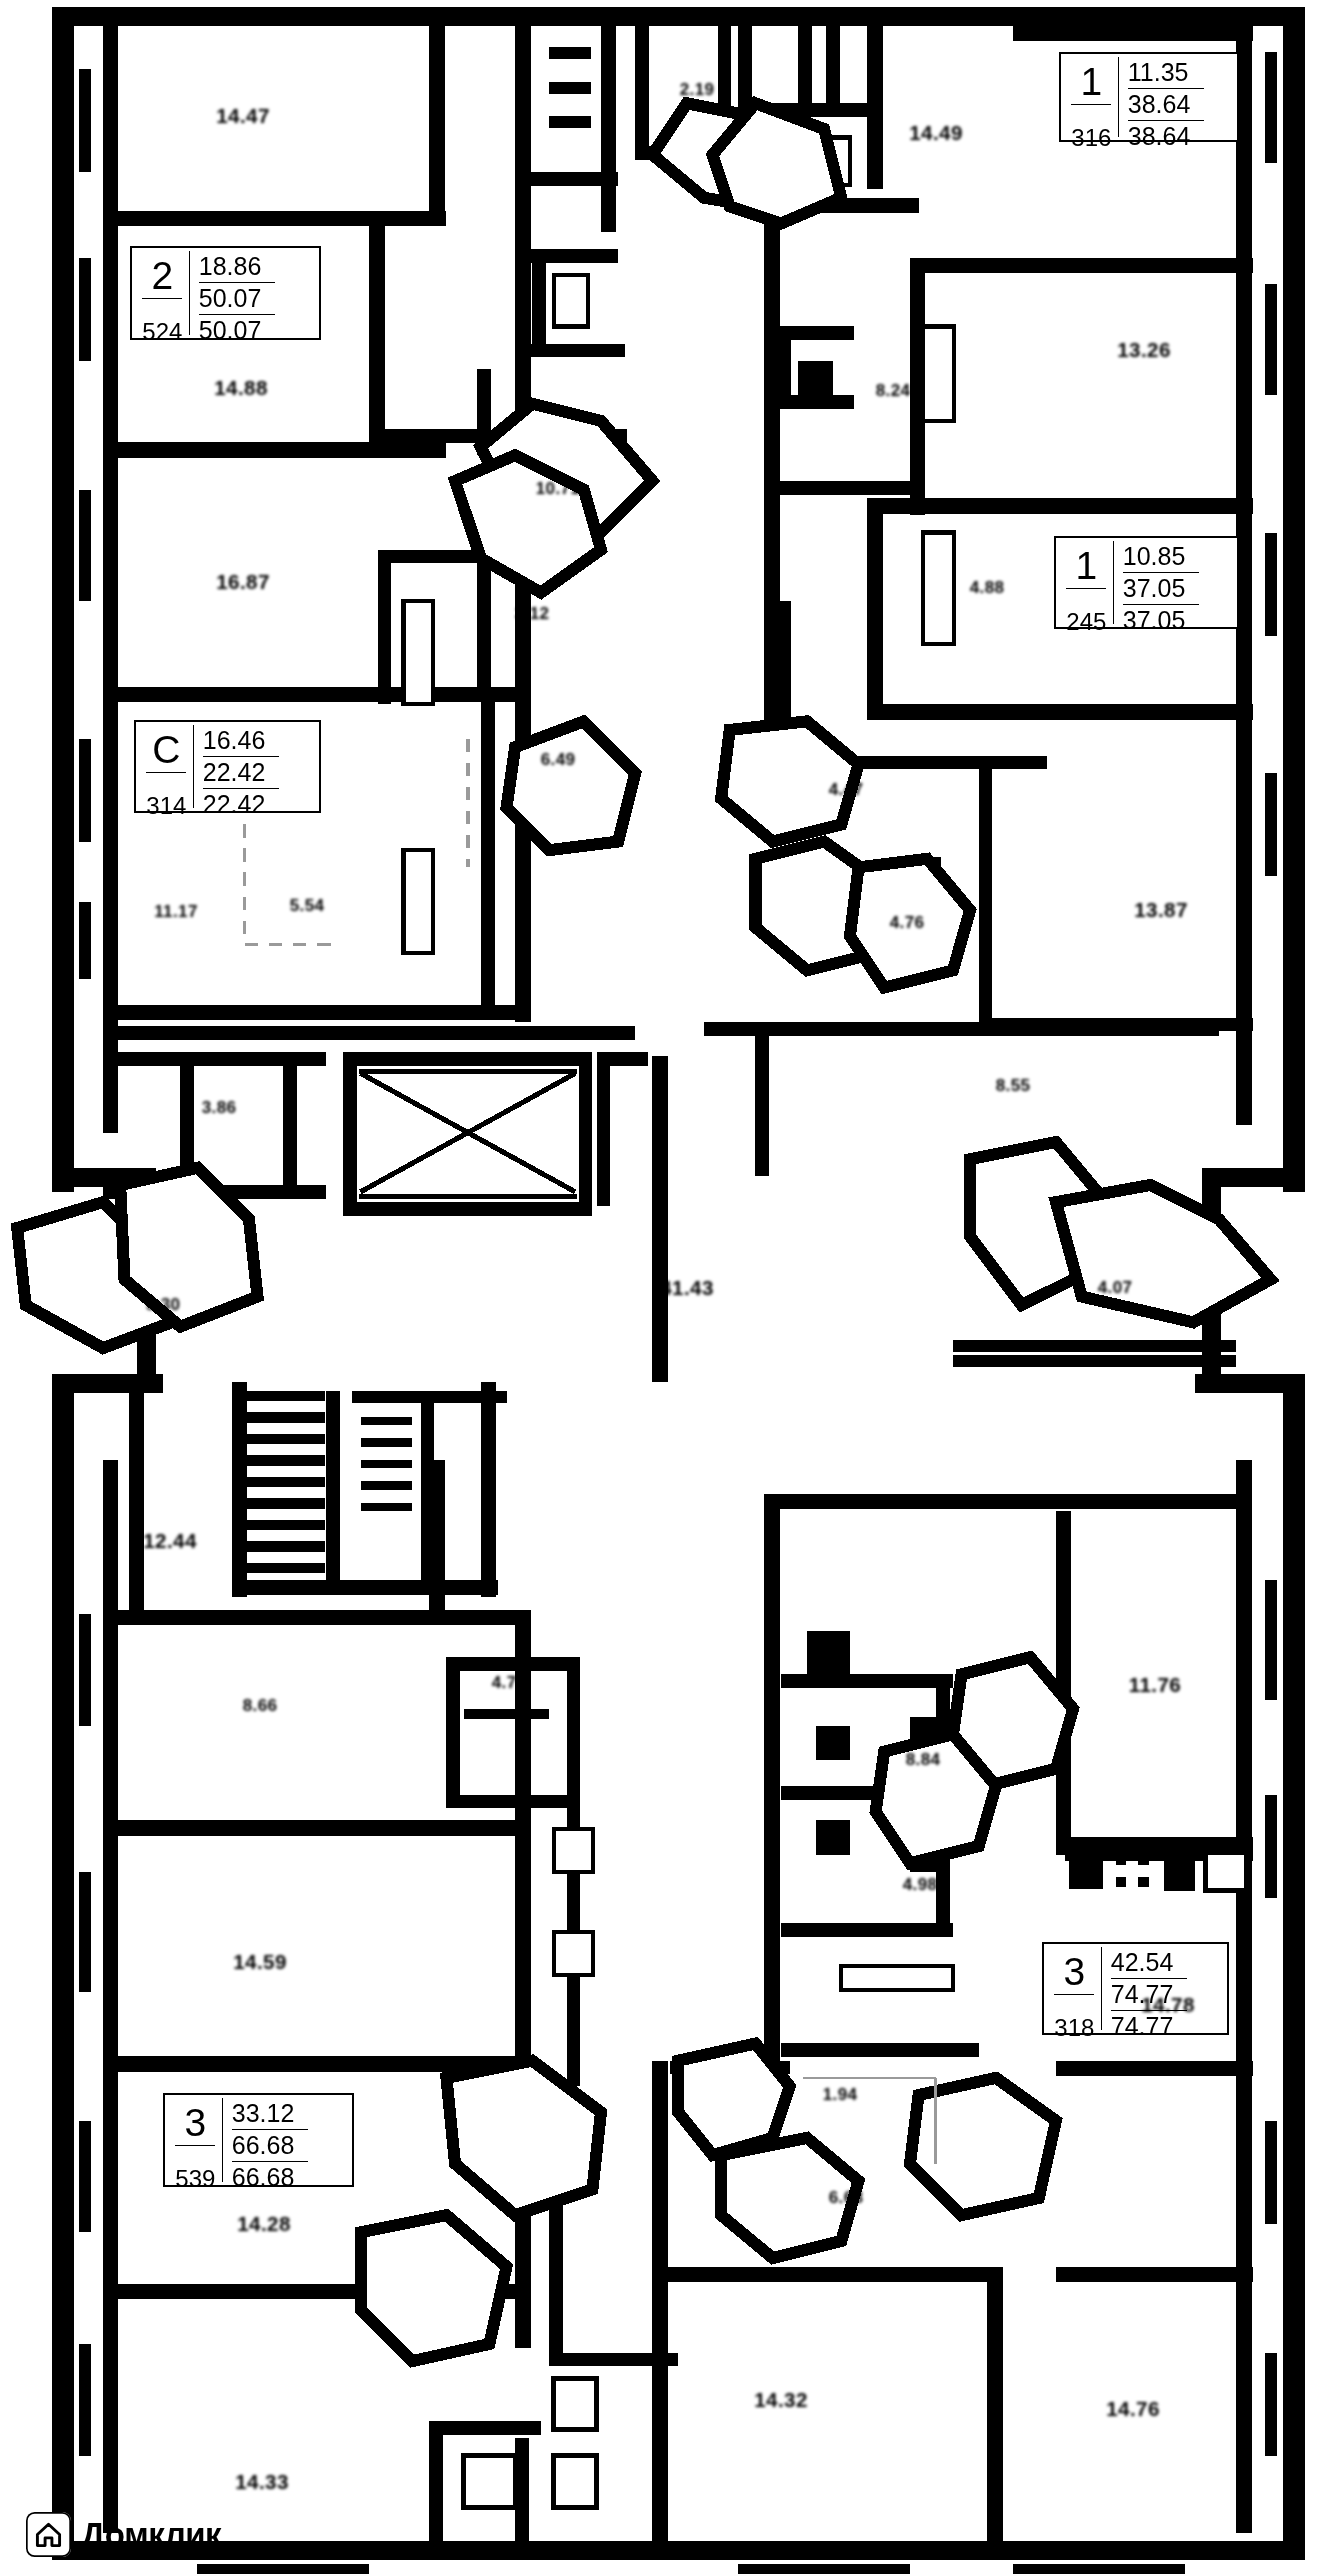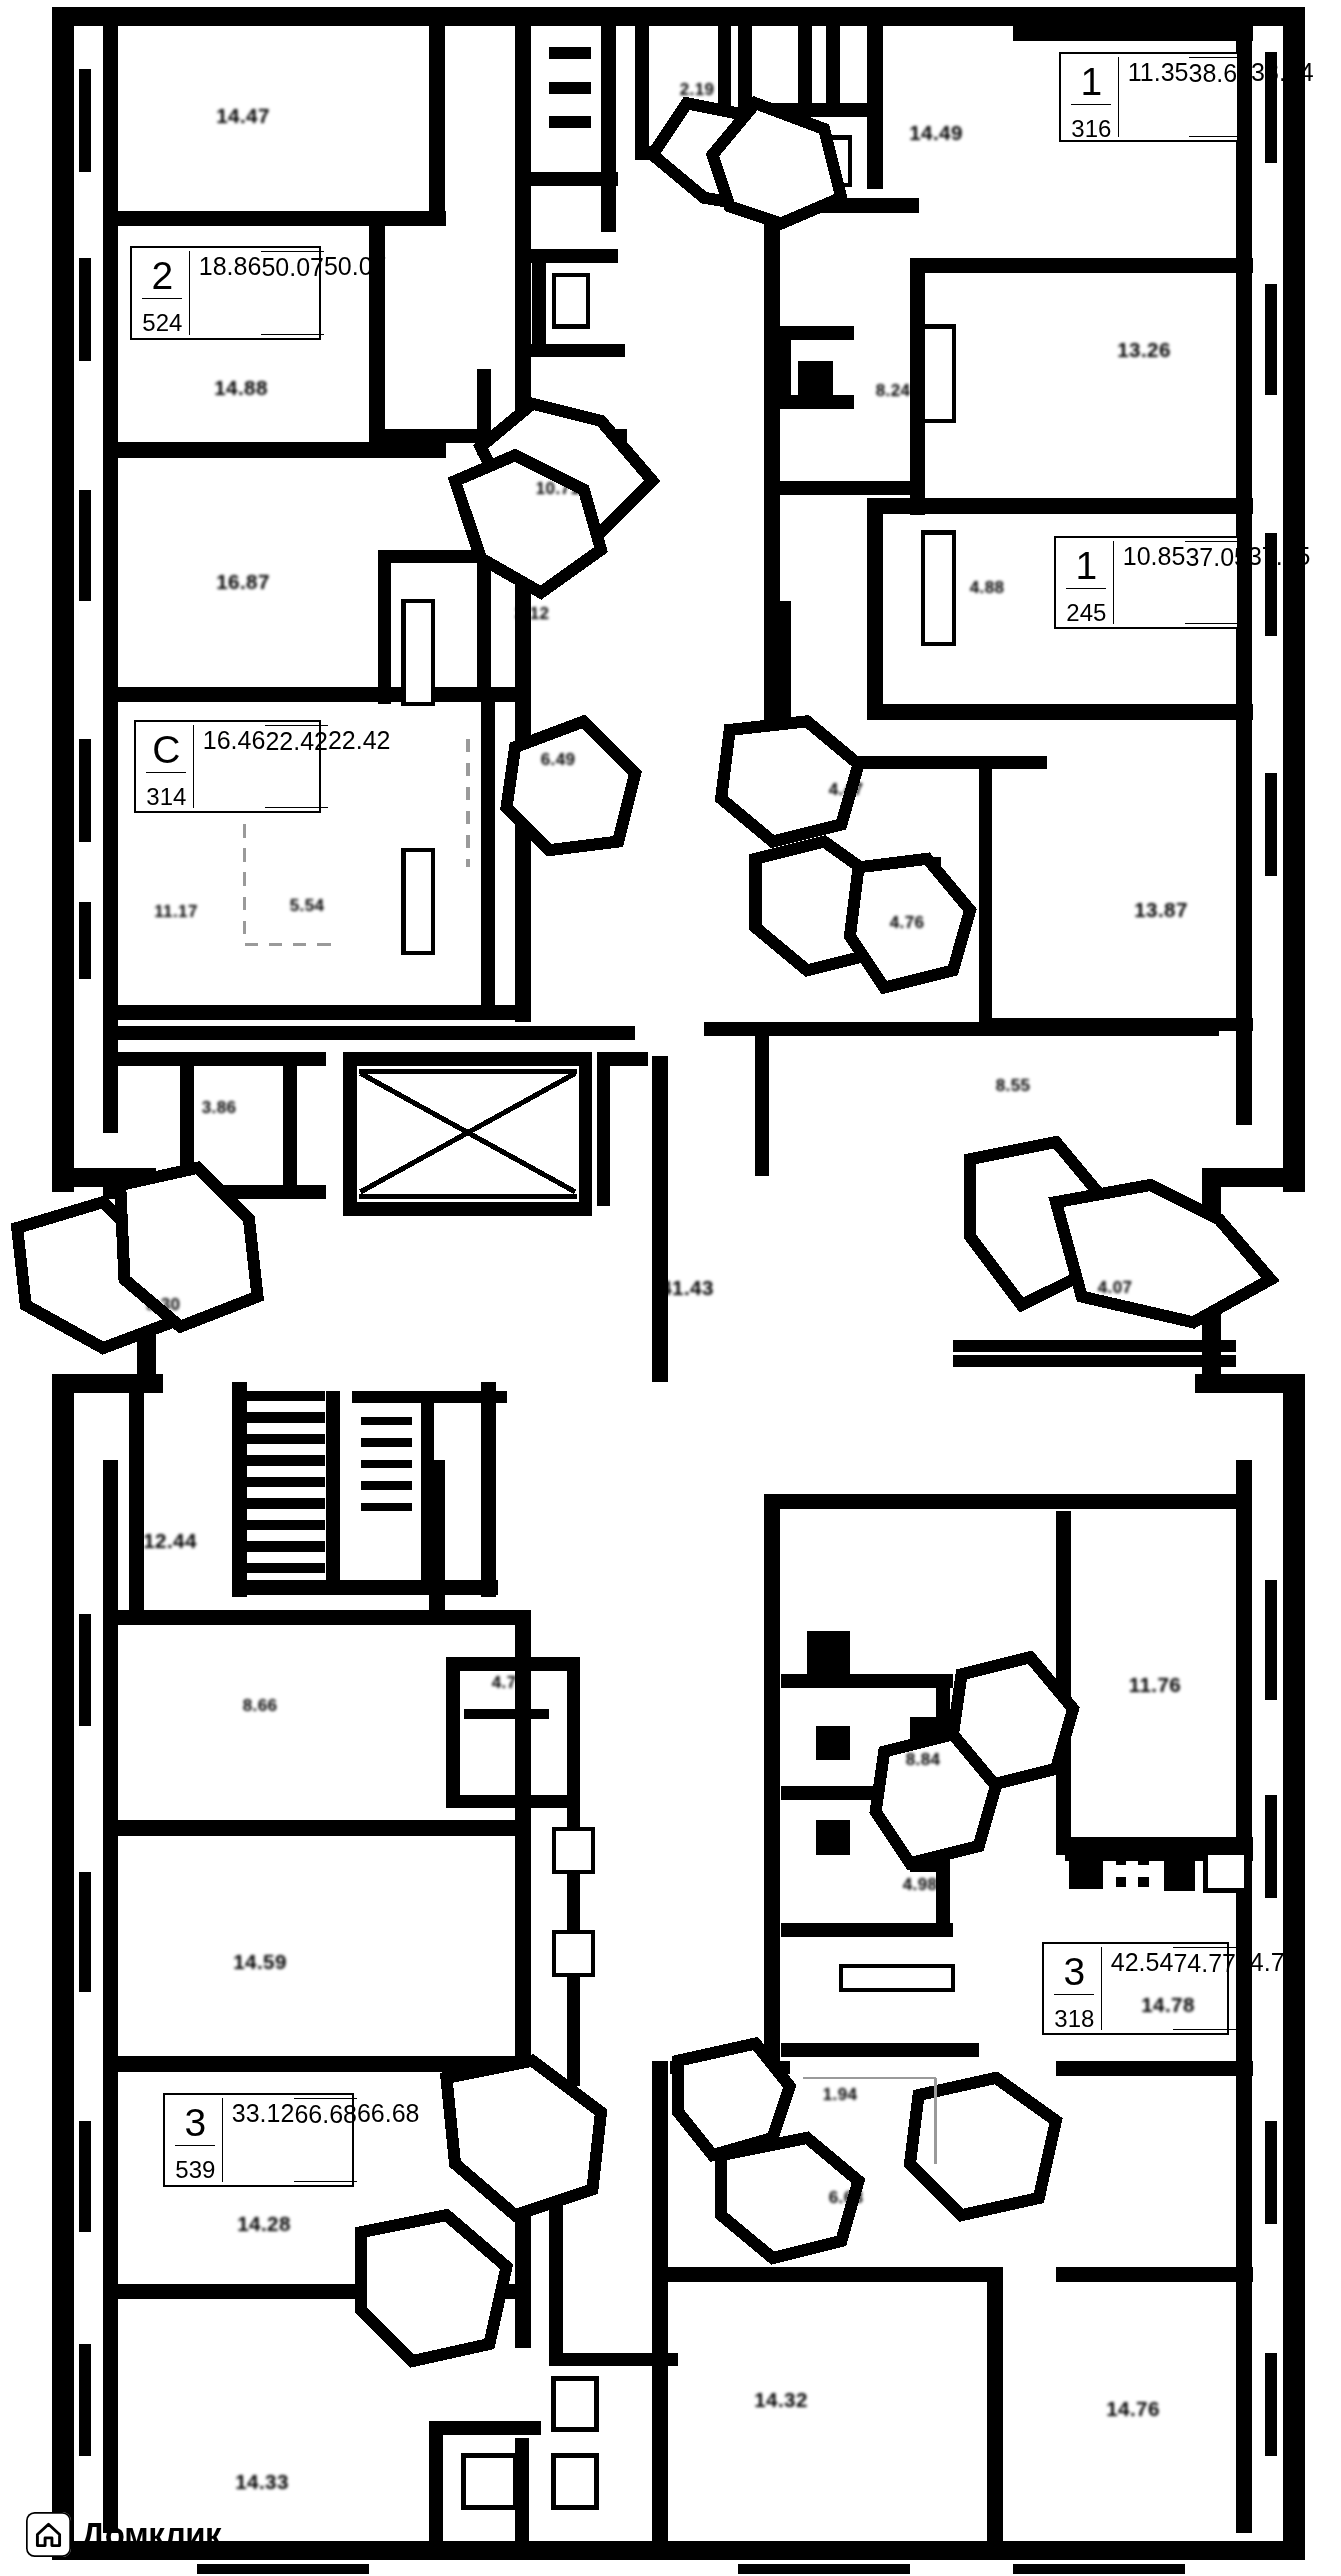--- a/index.html
+++ b/index.html
@@ -54,26 +54,26 @@
     align-items: center;
     justify-content: center;
   }
   .badge .num {
     font-size: 24px;
     line-height: 29px;
     color: #000000;
     text-align: center;
     border-top: 1.7px solid #000000;
     width: 100%;
-    padding-top: 9px;
+    padding-top: 18px;
   }
   .badge .areas-cell {
     border-left: 1.7px solid #000000;
     display: flex;
-    flex-direction: row;
+    flex-direction: column;
     justify-content: space-between;
     box-sizing: border-box;
     padding: 0 8.6px;
     min-width: 94px;
   }
   .badge .areas-cell .a {
     font-size: 25px;
     line-height: 31px;
     color: #000000;
     text-align: left;

